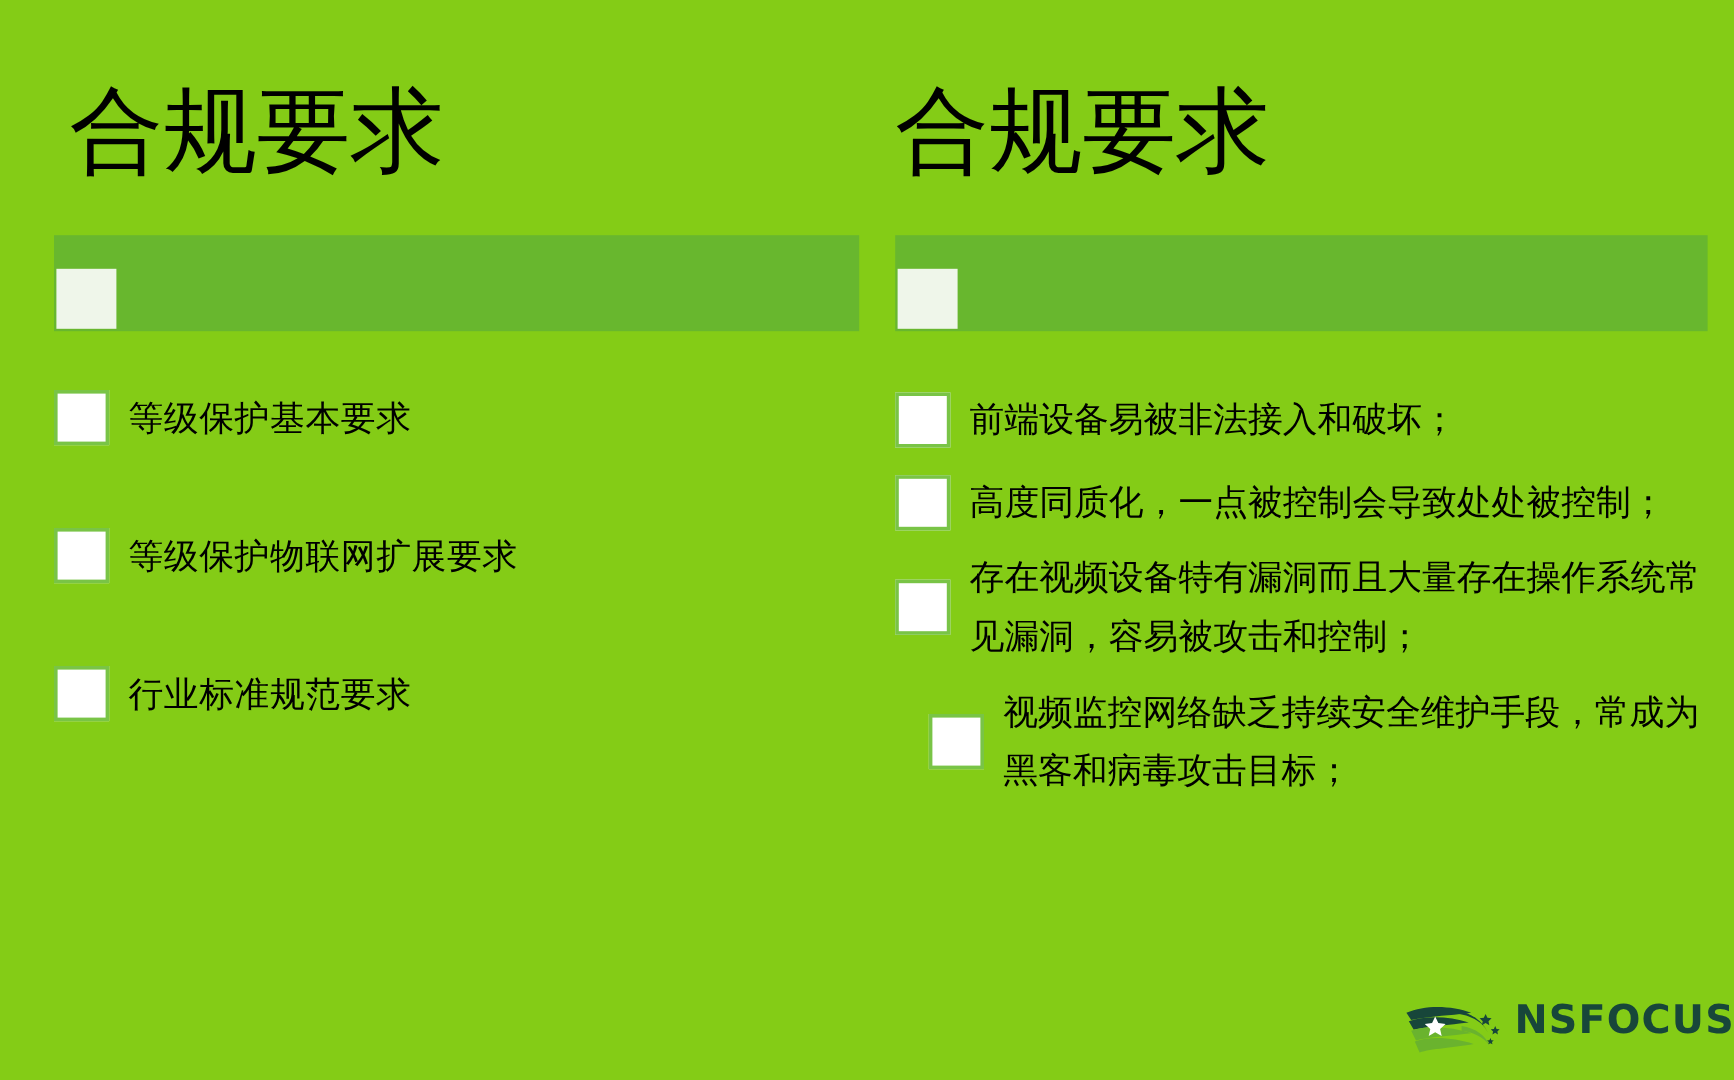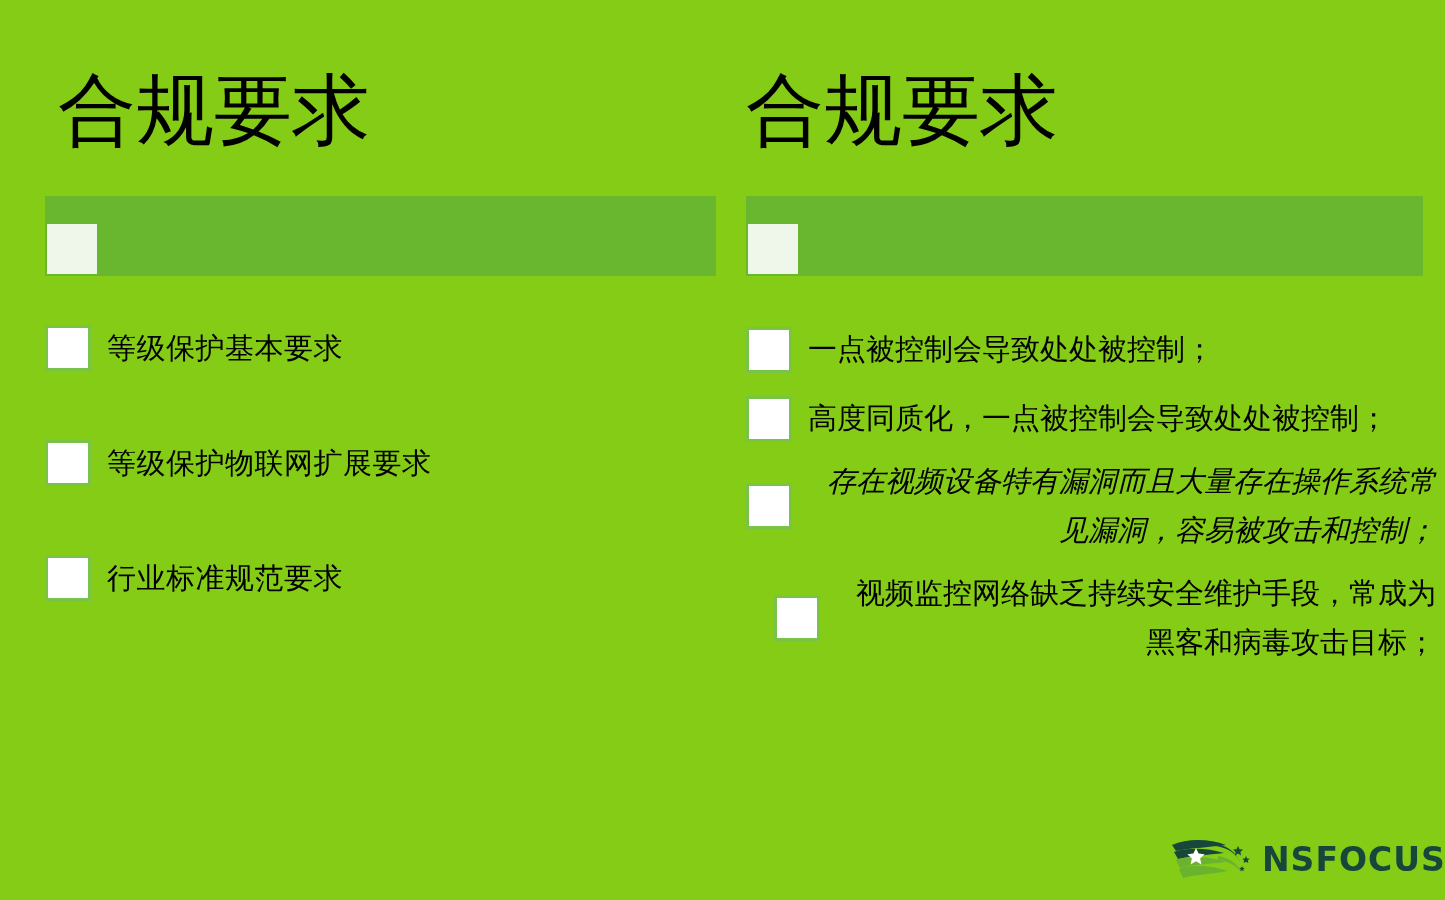--- a/index.html
+++ b/index.html
@@ -61,21 +61,20 @@
     height: 50px;
     background: #eff6ea;
   }
 
   
   .list {
     position: absolute;
     left: 45px;
     top: 325px;
     width: 670px;
-    text-align: right;
   }
   #col-right .list { left: 16px; width: 690px; }
 
   .list-item {
     display: flex;
     align-items: center;
     margin-bottom: 26px;
   }
   #col-right .list-item { margin-bottom: 14px; }
 
@@ -101,32 +100,32 @@
     letter-spacing: 0px;
   }
 
   
   #left-item-0 { margin-bottom: 69px; }
   #left-item-1 { margin-bottom: 69px; }
   #left-item-2 { margin-bottom: 15px; }
 
   #right-item-0 { margin-bottom: 23px; }
   #right-item-1 { margin-bottom: 16px; margin-top: 20px; }
-  #right-item-2 { margin-bottom: 16px; font-style: italic; }
+  #right-item-2 { margin-bottom: 16px; }
   #right-item-3 { margin-bottom: 0px; margin-left: 28px; }
 
   
   #logo {
     position: absolute;
     left: 1168px;
     top: 833px;
     width: 258px;
     height: 52px;
     display: flex;
-    align-items: center;
+    align-items: flex-start;
   }
   #logo-mark { flex: 0 0 auto; width: 92px; height: 50px; }
   #logo-word {
     font-size: 33px;
     font-weight: bold;
     color: #17463a;
     letter-spacing: 1px;
     font-family: "DejaVu Sans", "Liberation Sans", sans-serif;
     line-height: 33px;
     margin-left: 2px;
@@ -170,21 +169,21 @@
     <div class="col-title">合规要求</div>
 
     <div class="banner" id="banner-right">
       <div class="banner-notch"></div>
     </div>
 
     <div class="list">
 
       <div class="list-item" id="right-item-0">
         <div class="checkbox"></div>
-        <div class="item-text">一点被控制会导致处处被控制；</div>
+        <div class="item-text">前端设备易被非法接入和破坏；</div>
       </div>
 
       <div class="list-item" id="right-item-1">
         <div class="checkbox"></div>
         <div class="item-text">高度同质化，一点被控制会导致处处被控制；</div>
       </div>
 
       <div class="list-item" id="right-item-2">
         <div class="checkbox"></div>
         <div class="item-text">存在视频设备特有漏洞而且大量存在操作系统常见漏洞，容易被攻击和控制；</div>

